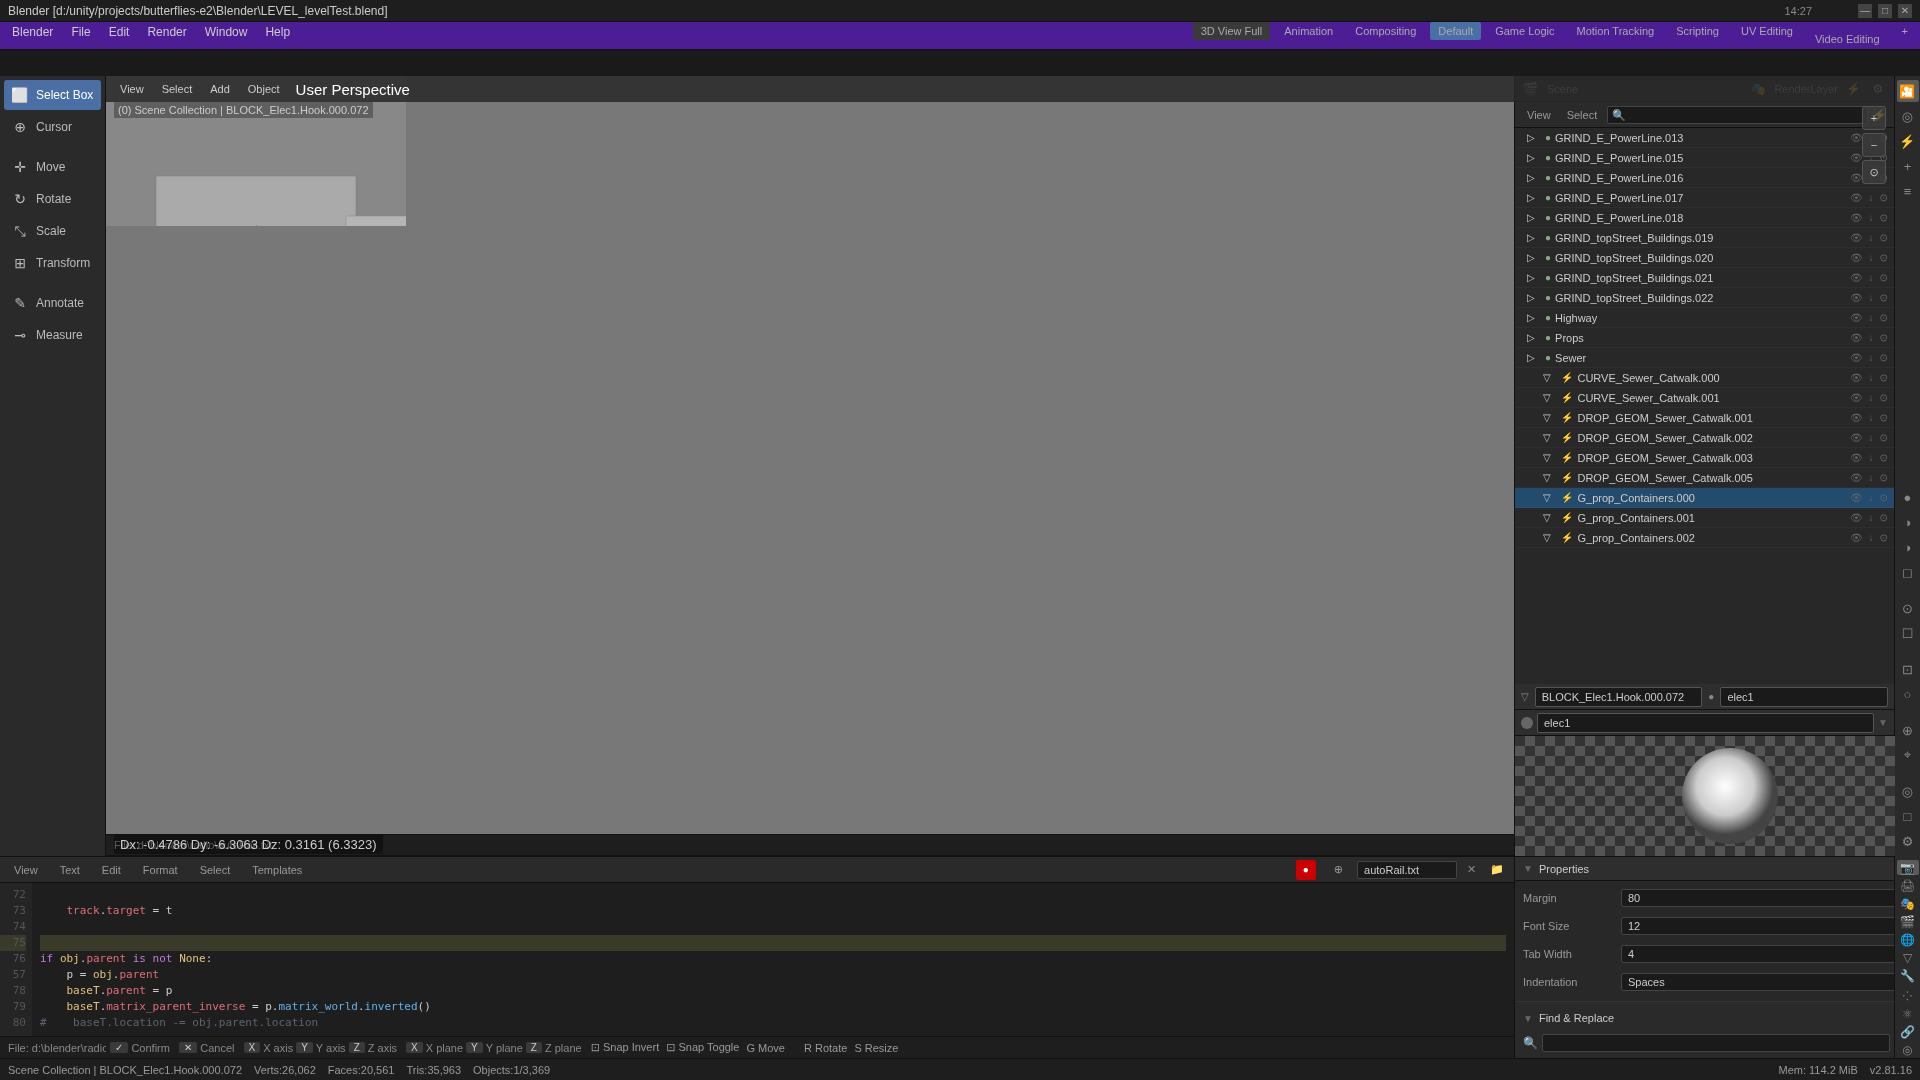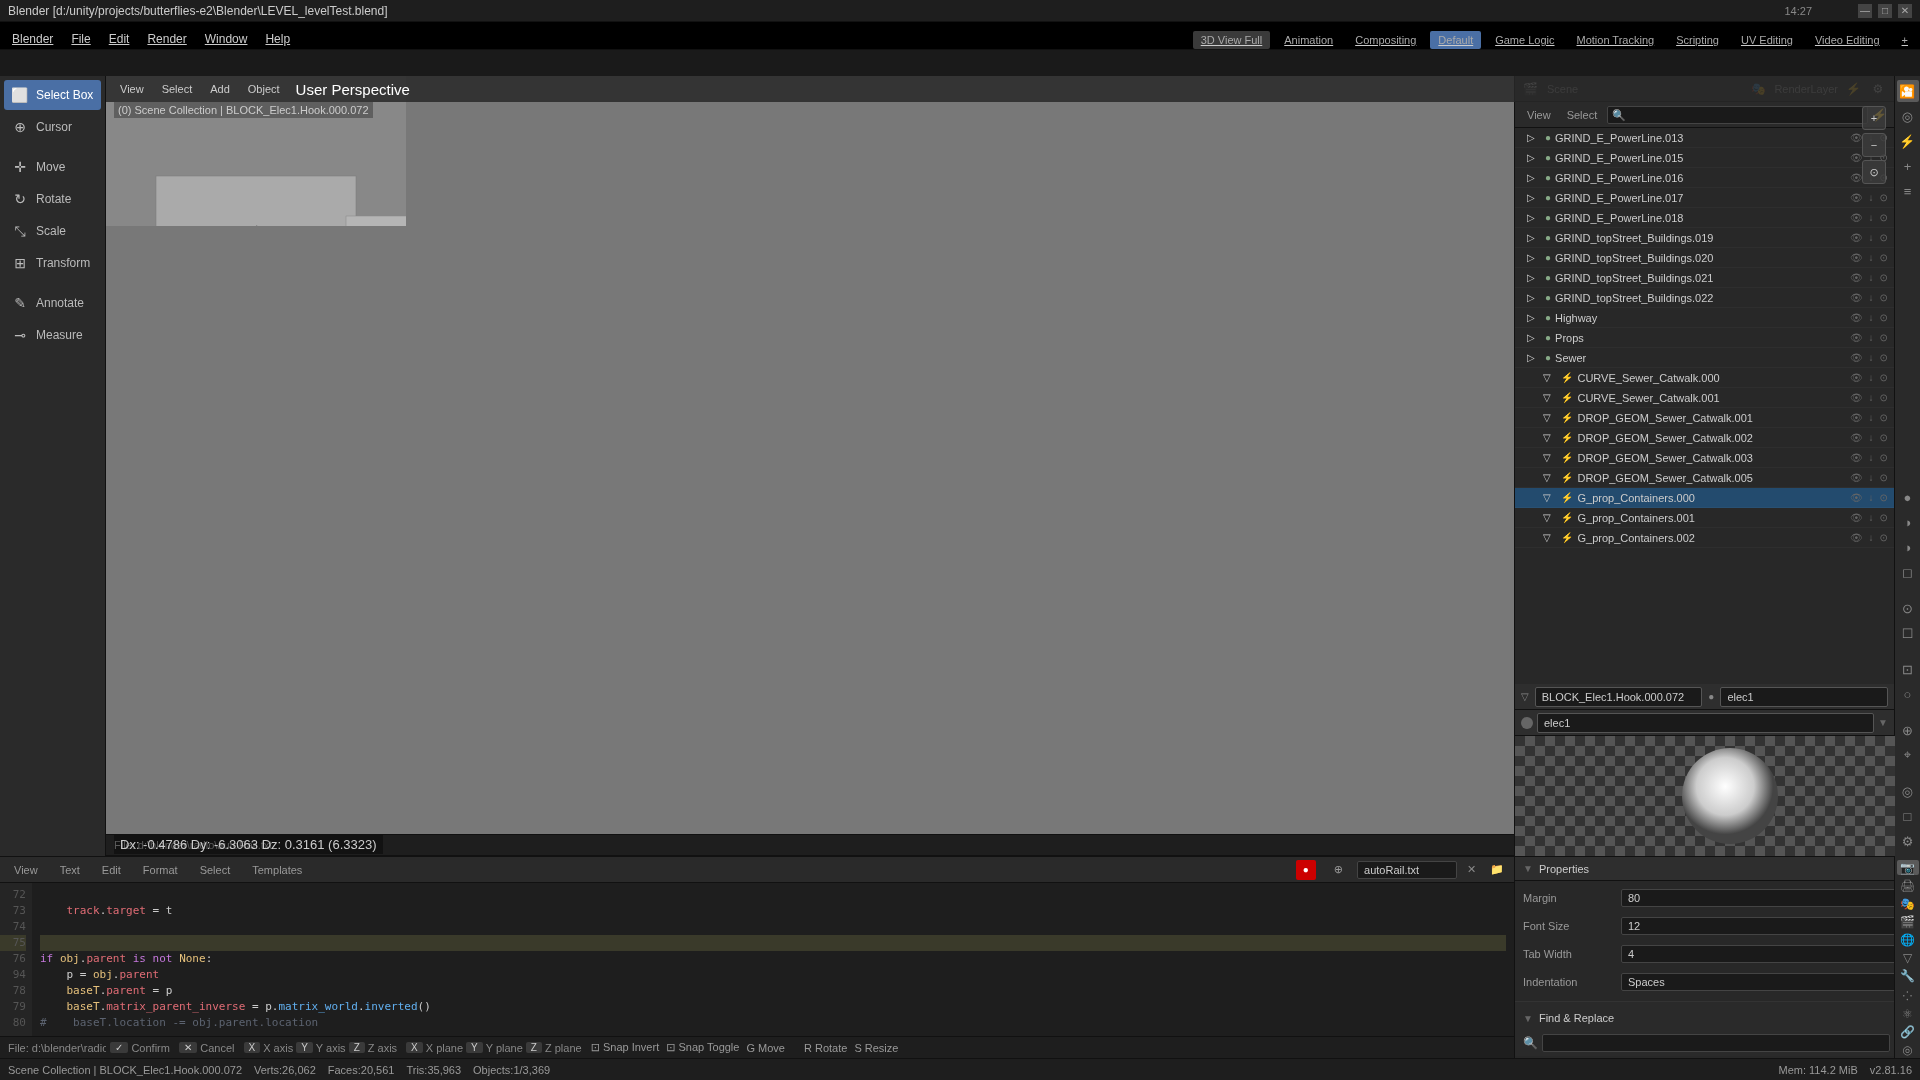--- a/index.html
+++ b/index.html
@@ -31,27 +31,26 @@
       background: #444; border: none; cursor: pointer;
       color: #aaa; font-size: 10px;
       display: flex; align-items: center; justify-content: center;
     }
 
     
     #menubar {
       position: absolute;
       top: 22px; left: 0; right: 0;
       height: 28px;
-      background: #000000;
-      display: flex;
-      align-items: flex-end;
+      background: #4c1d95;
+      display: flex;
+      align-items: flex-start;
       padding: 0 4px;
       gap: 2px;
       border-bottom: 1px solid #111;
-      text-decoration: underline;
     }
     .menu-item {
       padding: 3px 8px;
       font-size: 12px;
       color: #ccc;
       cursor: pointer;
       border-radius: 3px;
     }
 
     
@@ -599,21 +598,21 @@
   <span class="menu-item">Window</span>
   <span class="menu-item">Help</span>
   <span style="margin-left:auto; padding:3px 8px; font-size:11px; color:#aaa; background:#3a3a3a; border-radius:2px;">3D View Full</span>
   <span style="margin-left:4px; padding:3px 8px; font-size:11px; color:#aaa;">Animation</span>
   <span style="margin-left:4px; padding:3px 8px; font-size:11px; color:#aaa;">Compositing</span>
   <span style="margin-left:4px; padding:3px 8px; font-size:11px; color:#aaa; background:#4a6fa5; border-radius:2px;">Default</span>
   <span style="margin-left:4px; padding:3px 8px; font-size:11px; color:#aaa;">Game Logic</span>
   <span style="margin-left:4px; padding:3px 8px; font-size:11px; color:#aaa;">Motion Tracking</span>
   <span style="margin-left:4px; padding:3px 8px; font-size:11px; color:#aaa;">Scripting</span>
   <span style="margin-left:4px; padding:3px 8px; font-size:11px; color:#aaa;">UV Editing</span>
-  <span style="margin-left:4px; padding:3px 8px; font-size:11px; color:#aaa;">Video Editing</span>
+  <span style="margin-left:4px; padding:3px 8px; font-size:11px; color:#aaa;margin-top:8px;">Video Editing</span>
   <span style="margin-left:4px; padding:3px 8px; font-size:11px; color:#aaa;">+</span>
 </div>
 
 <div id="left-toolbar">
   <div class="tool-btn active">
     <div class="tool-icon">⬜</div>
     <span>Select Box</span>
   </div>
   <div class="tool-btn">
     <div class="tool-icon">⊕</div>
@@ -1041,21 +1040,21 @@
     <span style="font-size:11px; color:#888; cursor:pointer; padding:2px 4px;">📁</span>
   </div>
 
   <div id="text-editor-body">
     <div id="line-numbers">
       <div>72</div>
       <div>73</div>
       <div>74</div>
       <div style="background:#3a3a2a;">75</div>
       <div>76</div>
-      <div>94</div>
+      <div>57</div>
       <div>78</div>
       <div>79</div>
       <div>80</div>
     </div>
     <div id="code-area">
       <div class="code-line"></div>
       <div class="code-line">    <span class="at">track</span>.<span class="at">target</span> = t</div>
       <div class="code-line"></div>
       <div class="code-line highlighted"></div>
       <div class="code-line"><span class="kw">if</span> <span class="nm">obj</span>.<span class="at">parent</span> <span class="kw">is not</span> <span class="nm">None</span>:</div>

